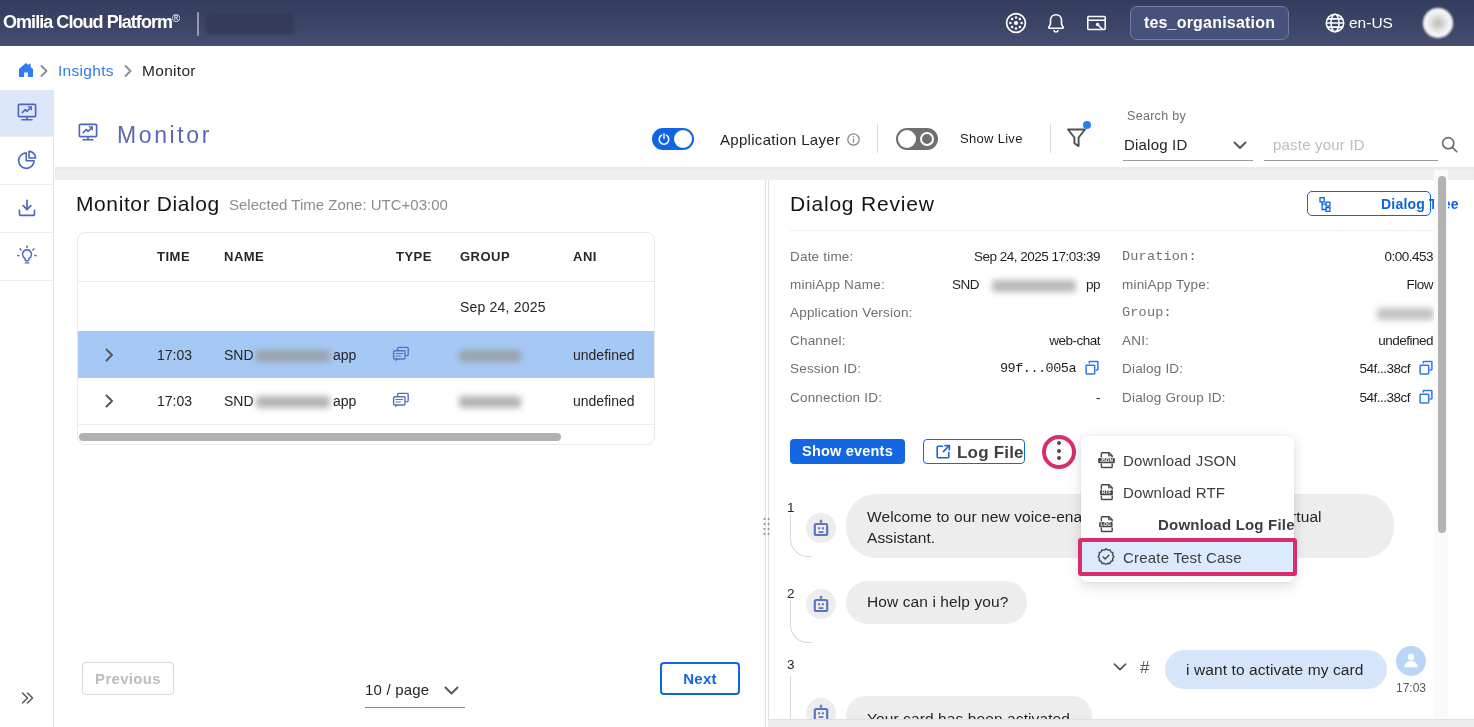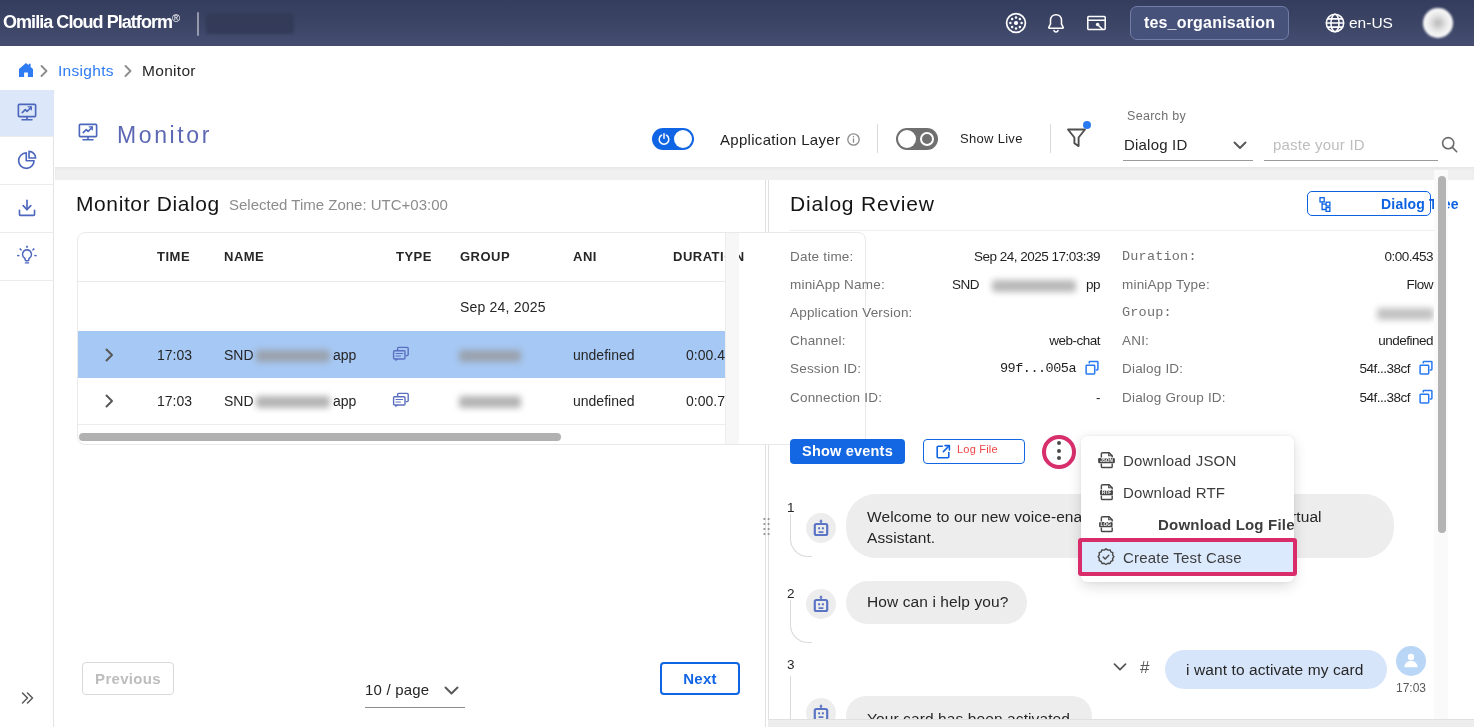--- a/index.html
+++ b/index.html
@@ -197,21 +197,21 @@
         <circle cx="2.4" cy="13" r="1.1"></circle>
         <circle cx="6.6" cy="13" r="1.1"></circle>
         <circle cx="2.4" cy="18" r="1.1"></circle>
         <circle cx="6.6" cy="18" r="1.1"></circle>
       </svg>
     </div>
 
 <div class="abs" style="left:76px;top:192px;color:#141414;font-size:21px;letter-spacing:0.6px;font-weight:500;">Monitor Dialog</div>
 <div class="abs" style="left:229px;top:196px;color:#8c8c8c;font-size:15px;letter-spacing:0px;">Selected Time Zone: UTC+03:00</div>
 
-<div class="abs" id="tbl" style="left:77px;top:232px;width:789px;height:213px;border:1px solid #e9e9e9;border-radius:8px;overflow:hidden;background:#fff;">
+<div class="abs" id="tbl" style="left:77px;top:232px;width:578px;height:213px;border:1px solid #e9e9e9;border-radius:8px;overflow:hidden;background:#fff;">
   <div class="abs" style="left:0;top:48px;width:647px;height:1px;background:#e9e9e9;"></div>
   <div class="abs" style="left:79px;top:16px;color:#262626;font-size:13px;font-weight:bold;letter-spacing:0.5px;">TIME</div>
   <div class="abs" style="left:146px;top:16px;color:#262626;font-size:13px;font-weight:bold;letter-spacing:0.5px;">NAME</div>
   <div class="abs" style="left:318px;top:16px;color:#262626;font-size:13px;font-weight:bold;letter-spacing:0.5px;">TYPE</div>
   <div class="abs" style="left:382px;top:16px;color:#262626;font-size:13px;font-weight:bold;letter-spacing:0.5px;">GROUP</div>
   <div class="abs" style="left:495px;top:16px;color:#262626;font-size:13px;font-weight:bold;letter-spacing:0.5px;">ANI</div>
   <div class="abs" style="left:595px;top:16px;color:#262626;font-size:13px;font-weight:bold;letter-spacing:0.5px;">DURATION</div>
 
   <div class="abs" style="left:382px;top:66px;color:#262626;font-size:14px;letter-spacing:0.2px;">Sep 24, 2025</div>
 
@@ -341,21 +341,21 @@
 
 <div class="abs" style="left:790px;top:439px;width:115px;height:25px;background:#1467e2;border-radius:4px;color:#fff;font-size:14.5px;font-weight:bold;text-align:center;line-height:25px;letter-spacing:0.2px;">Show events</div>
 <div class="abs" style="left:923px;top:439px;width:102px;height:25px;border:1.5px solid #1467e2;border-radius:4px;background:#fff;"></div>
 <div class="abs" id="ic-ext" style="left:936px;top:444px;">
       <svg width="15" height="15" viewBox="0 0 15 15" fill="none" stroke="#1065e4" stroke-width="1.6">
         <path d="M12.8 8.6v4.2a1 1 0 0 1-1 1H2.2a1 1 0 0 1-1-1V3.2a1 1 0 0 1 1-1h4.2" stroke-linecap="round"></path>
         <path d="M9 1.6h4.4V6" stroke-linecap="round" stroke-linejoin="round"></path>
         <path d="M13.2 1.8L7.4 7.6" stroke-linecap="round"></path>
       </svg>
     </div>
-<div class="abs" style="left:957px;top:443px;color:#ef4444;font-size:11px;font-weight:normal;letter-spacing:0.2px;">Log File</div>
+<div class="abs" style="left:957px;top:443px;color:#404040;font-size:17px;font-weight:bold;letter-spacing:0.2px;">Log File</div>
 
 <div class="abs" style="left:1056.5px;top:441px;width:4px;height:4px;border-radius:50%;background:#4a4a4a;"></div>
 <div class="abs" style="left:1056.5px;top:448.5px;width:4px;height:4px;border-radius:50%;background:#4a4a4a;"></div>
 <div class="abs" style="left:1056.5px;top:456px;width:4px;height:4px;border-radius:50%;background:#4a4a4a;"></div>
 <div class="abs" style="left:1041.5px;top:434.5px;width:34px;height:34px;border:4.5px solid #d72e6c;border-radius:50%;"></div>
 
 <div id="chat">
 
   <div class="abs msgnum" style="left:787px;top:500px;">1</div>
   <div class="abs curve" style="left:789.5px;top:514px;width:22px;height:43px;"></div>

